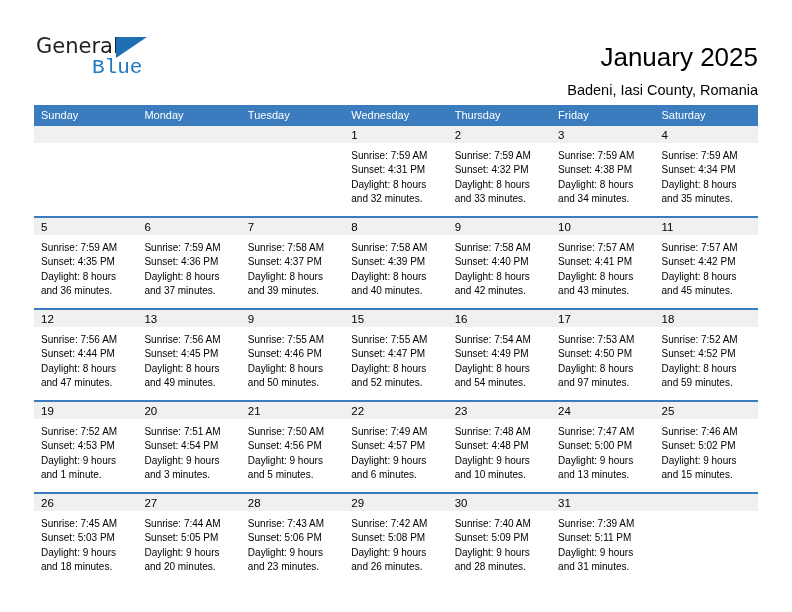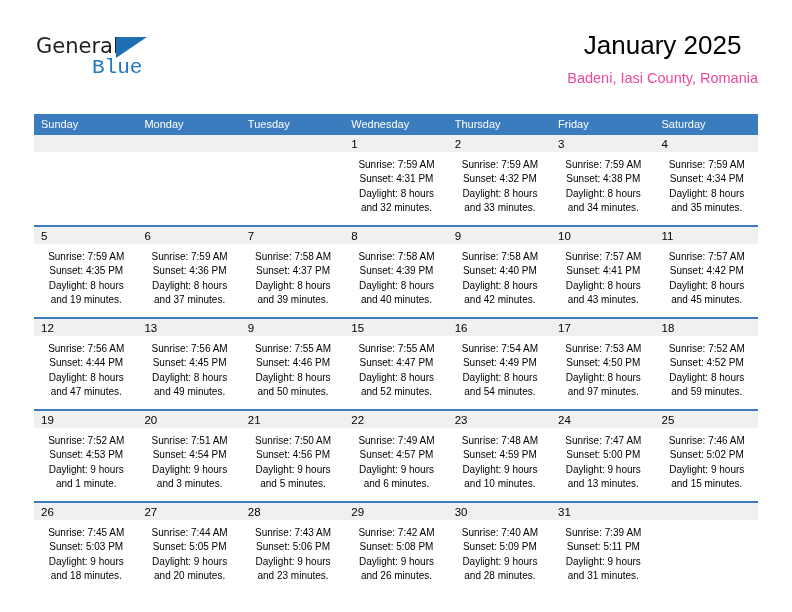--- a/index.html
+++ b/index.html
@@ -62,49 +62,48 @@
     top: 22px;
     font-size: 21px;
     color: #1f7ac1;
     font-family: Liberation Mono, monospace;
     line-height: 24px;
   }
 
   .titles {
     position: absolute;
     right: 0px;
-    top: 0px;
-    text-align: center;
+    top: 12px;
+    text-align: right;
   }
   .cal-title {
     font-size: 26px;
     color: #000000;
     line-height: 34px;
     white-space: nowrap;
   }
   .cal-subtitle {
     font-size: 14.5px;
-    color: #ec4899;
+    color: #000000;
     line-height: 22px;
     margin-top: 5px;
     white-space: nowrap;
   }
 
   
   .calendar {
     position: absolute;
     left: 34px;
     top: 105px;
     width: 724px;
   }
   table.cal {
     border-collapse: collapse;
     width: 724px;
     table-layout: fixed;
-    margin-top: 9px;
   }
   table.cal th {
     background: #3a7cbe;
     color: #ffffff;
     font-weight: normal;
     font-size: 11px;
     text-align: left;
     padding: 4px 0 5px 7px;
     height: 11px;
     border: none;
@@ -129,21 +128,20 @@
     line-height: 15px;
   }
   .daynum-band.empty {
     color: transparent;
   }
   .cell-body {
     padding: 6px 6px 0 7px;
     font-size: 10px;
     line-height: 14.3px;
     color: #000000;
-    text-align: center;
   }
   .cell-body div {
     white-space: nowrap;
   }
   td.empty-cell .cell-body {
     visibility: hidden;
   }
 </style>
 </head>
 <body>
@@ -244,21 +242,21 @@
               </div>
             </td>
           </tr>
           <tr class="week">
             <td class="daycell">
               <div class="daynum-band">5</div>
               <div class="cell-body">
                 <div>Sunrise: 7:59 AM</div>
                 <div>Sunset: 4:35 PM</div>
                 <div>Daylight: 8 hours</div>
-                <div>and 19 minutes.</div>
+                <div>and 36 minutes.</div>
               </div>
             </td>
             <td class="daycell">
               <div class="daynum-band">6</div>
               <div class="cell-body">
                 <div>Sunrise: 7:59 AM</div>
                 <div>Sunset: 4:36 PM</div>
                 <div>Daylight: 8 hours</div>
                 <div>and 37 minutes.</div>
               </div>
@@ -408,21 +406,21 @@
                 <div>Sunrise: 7:49 AM</div>
                 <div>Sunset: 4:57 PM</div>
                 <div>Daylight: 9 hours</div>
                 <div>and 6 minutes.</div>
               </div>
             </td>
             <td class="daycell">
               <div class="daynum-band">23</div>
               <div class="cell-body">
                 <div>Sunrise: 7:48 AM</div>
-                <div>Sunset: 4:59 PM</div>
+                <div>Sunset: 4:48 PM</div>
                 <div>Daylight: 9 hours</div>
                 <div>and 10 minutes.</div>
               </div>
             </td>
             <td class="daycell">
               <div class="daynum-band">24</div>
               <div class="cell-body">
                 <div>Sunrise: 7:47 AM</div>
                 <div>Sunset: 5:00 PM</div>
                 <div>Daylight: 9 hours</div>

